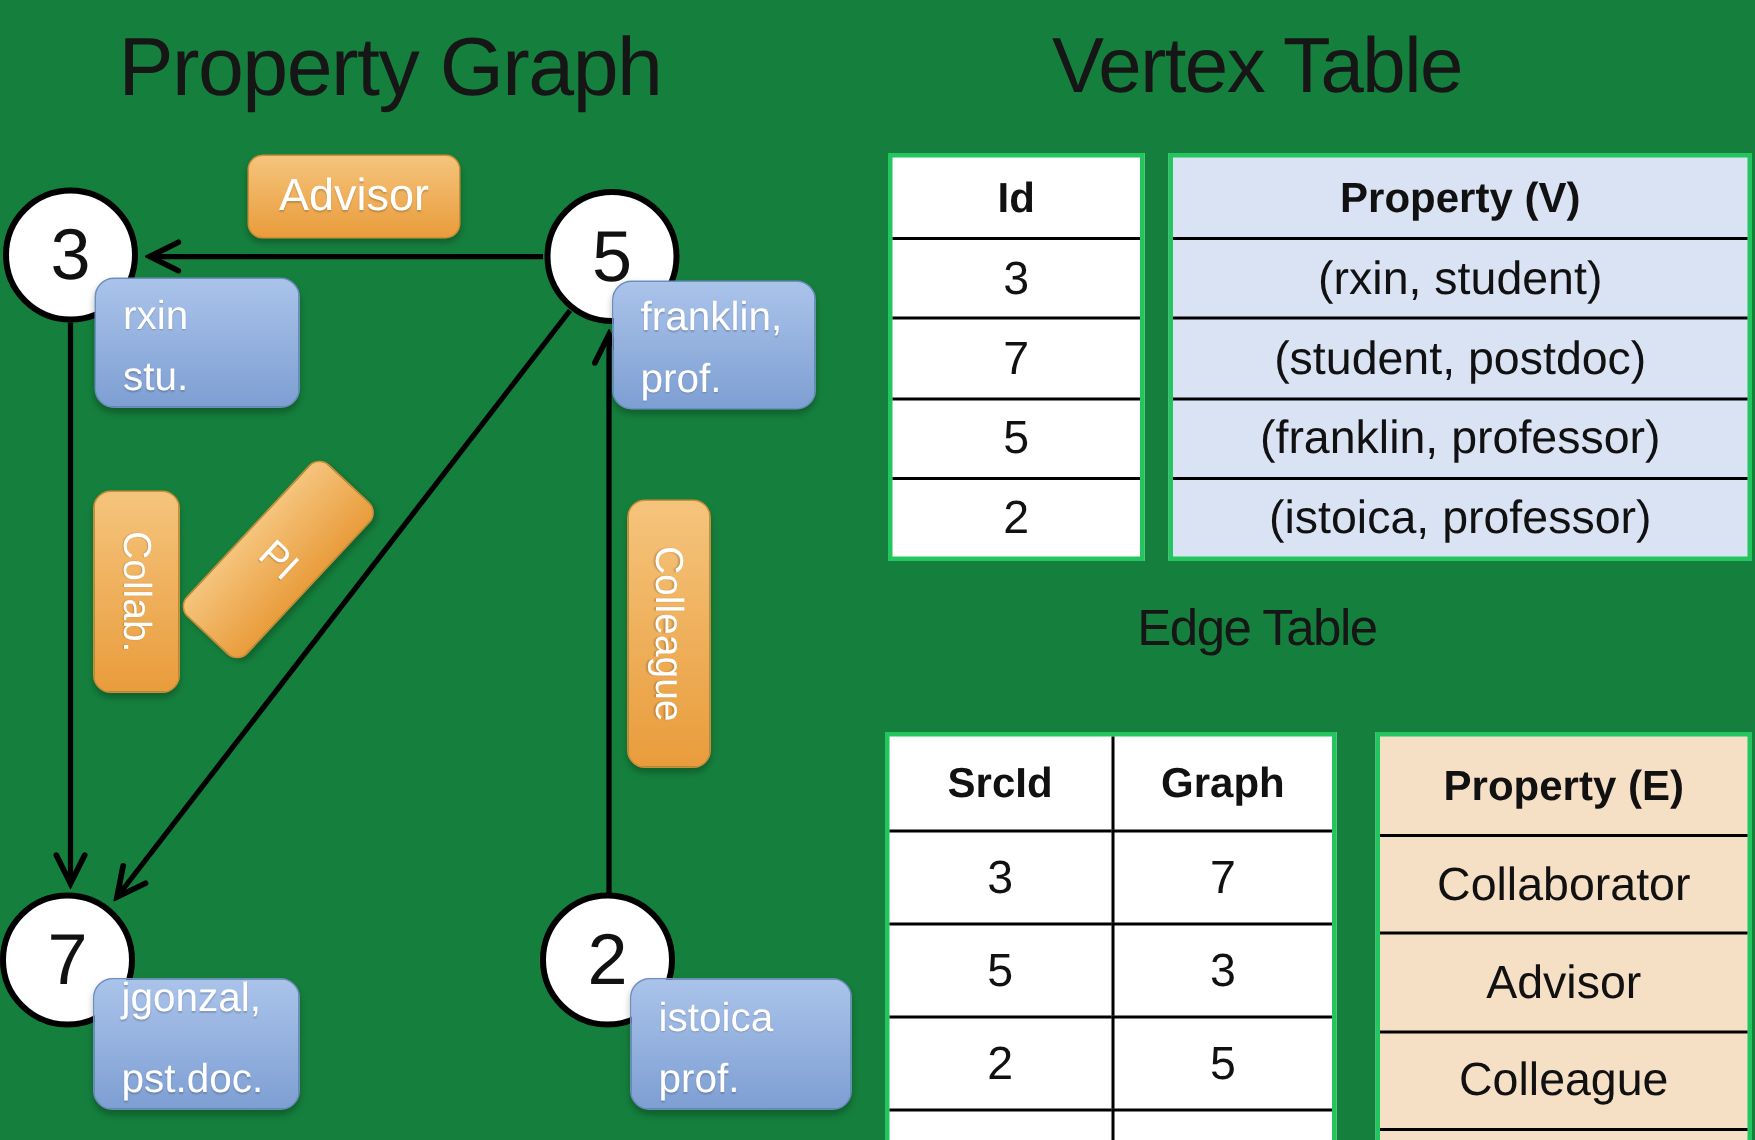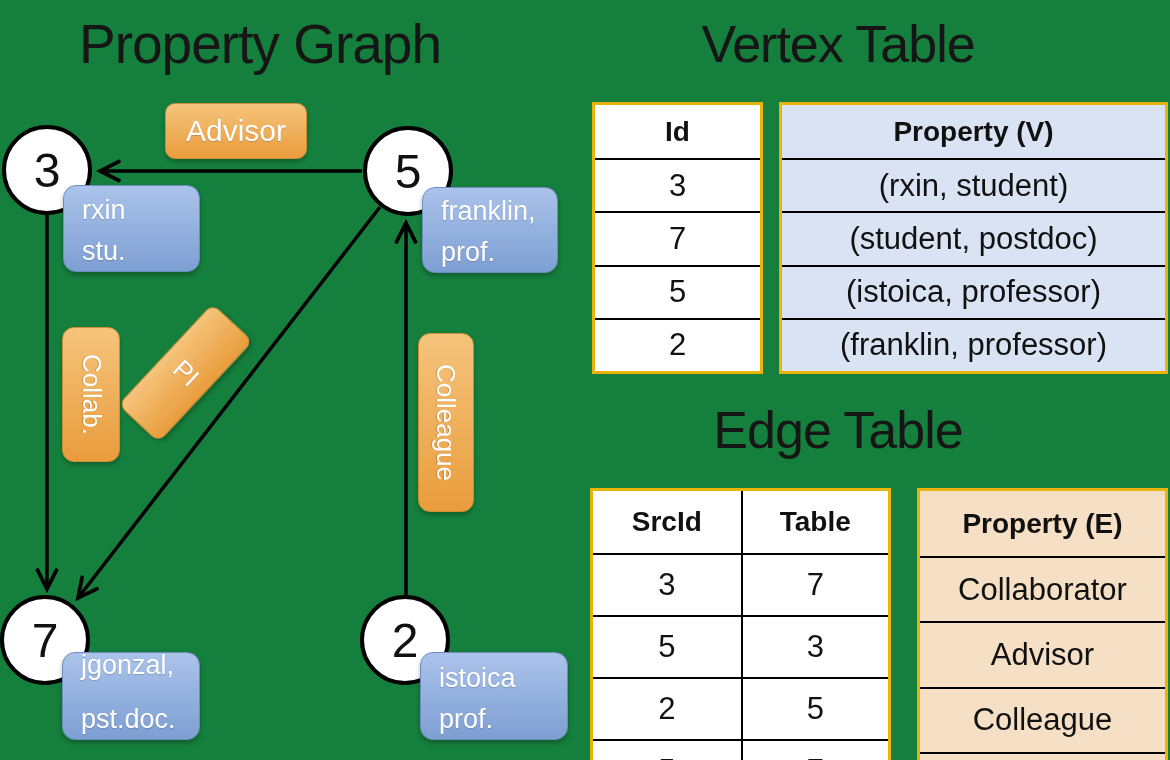--- a/index.html
+++ b/index.html
@@ -4,54 +4,54 @@
 <style>
   html,body{margin:0;padding:0;background:#fff;}
   .stage{position:relative;width:1170px;height:760px;background:#15803d;overflow:hidden;
          font-family:"Liberation Sans",sans-serif;color:#111;}
 
   
   .big-title{position:absolute;margin:0;font-weight:300;letter-spacing:-1px;
              color:#161616;text-align:center;white-space:nowrap;}
   .pg-title{left:55px;top:12px;width:410px;font-size:55px;}
   .vt-title{left:588px;top:14px;width:500px;font-size:52px;}
-  .et-title{left:588px;top:400px;width:500px;font-size:52px;}
+  .et-title{left:588px;top:400px;width:500px;font-size:34px;}
 
   
   .edges{position:absolute;left:0;top:0;}
   .node{position:absolute;width:90px;height:90px;border:4px solid #000;border-radius:50%;
         background:#fff;box-sizing:border-box;display:flex;align-items:center;justify-content:center;
         font-size:48px;font-weight:300;color:#111;z-index:2;}
   .node-3{left:2px;top:125px;}
   .node-5{left:363px;top:126px;}
   .node-7{left:0px;top:595px;}
   .node-2{left:360px;top:595px;}
 
   .vbox{position:absolute;z-index:3;border-radius:13px;border:1px solid #6d8dbf;
         background:linear-gradient(#aac3ea,#7e9fd3);box-shadow:0 3px 5px rgba(0,0,0,.28);
         color:#fff;display:flex;flex-direction:column;justify-content:flex-end;
         padding-left:18px;box-sizing:border-box;font-size:27px;line-height:1.5;
         text-shadow:0 1px 1px rgba(0,0,0,.18);}
   .vbox-rxin{left:63px;top:185px;width:137px;height:87px;}
-  .vbox-franklin{left:422px;top:187px;width:136px;height:86px;}
+  .vbox-franklin{left:408px;top:187px;width:136px;height:86px;}
   .vbox-jgonzal{left:62px;top:652px;width:138px;height:88px;gap:13px;}
   .vbox-istoica{left:420px;top:652px;width:148px;height:88px;}
 
   .opill{position:absolute;z-index:3;border-radius:10px;border:1px solid #cf8d36;
          background:linear-gradient(#f5c47c,#e99c3c);box-shadow:0 3px 4px rgba(0,0,0,.25);
          color:#fff;display:flex;align-items:center;justify-content:center;
          font-size:28px;text-shadow:0 1px 1px rgba(0,0,0,.18);}
   .pill-advisor{left:165px;top:103px;width:140px;height:54px;font-size:30px;}
   .pill-collab{left:62px;top:327px;width:56px;height:133px;border-radius:12px;font-size:26px;}
   .pill-colleague{left:418px;top:333px;width:54px;height:177px;border-radius:12px;font-size:26px;}
   .pill-pi{left:116px;top:345px;width:137px;height:54px;transform:rotate(-47deg);font-size:26px;}
   .rot90{transform:rotate(90deg);white-space:nowrap;}
 
   
-  .tbl{position:absolute;box-sizing:border-box;border:3px solid #eab308;background:#fff;
+  .tbl{position:absolute;box-sizing:border-box;border:3px solid #22c55e;background:#fff;
        display:grid;grid-template-rows:repeat(5,1fr);}
   .cell{display:flex;align-items:center;justify-content:center;font-size:31px;
         font-weight:300;color:#111;}
   .cell.head{font-weight:bold;font-size:28px;}
   .rline{border-top:2px solid #000;}
   .c2{border-left:2px solid #000;}
 
   .vtbl-id{left:592px;top:102px;width:171px;height:272px;}
   .vtbl-prop{left:779px;top:102px;width:389px;height:272px;background:#dae3f3;}
   .etbl-ids{left:590px;top:488px;width:301px;height:316px;grid-template-columns:1fr 1fr;}
@@ -126,29 +126,29 @@
     <div class="cell rline">3</div>
     <div class="cell rline">7</div>
     <div class="cell rline">5</div>
     <div class="cell rline">2</div>
   </div>
 
   <div class="tbl vtbl-prop">
     <div class="cell head">Property (V)</div>
     <div class="cell rline">(rxin, student)</div>
     <div class="cell rline">(student, postdoc)</div>
+    <div class="cell rline">(franklin, professor)</div>
     <div class="cell rline">(istoica, professor)</div>
-    <div class="cell rline">(franklin, professor)</div>
   </div>
 
   <h1 class="big-title et-title">Edge Table</h1>
 
   <div class="tbl etbl-ids">
     <div class="cell head">SrcId</div>
-    <div class="cell head c2">Table</div>
+    <div class="cell head c2">Graph</div>
     <div class="cell rline">3</div>
     <div class="cell rline c2">7</div>
     <div class="cell rline">5</div>
     <div class="cell rline c2">3</div>
     <div class="cell rline">2</div>
     <div class="cell rline c2">5</div>
     <div class="cell rline">5</div>
     <div class="cell rline c2">7</div>
   </div>
 

